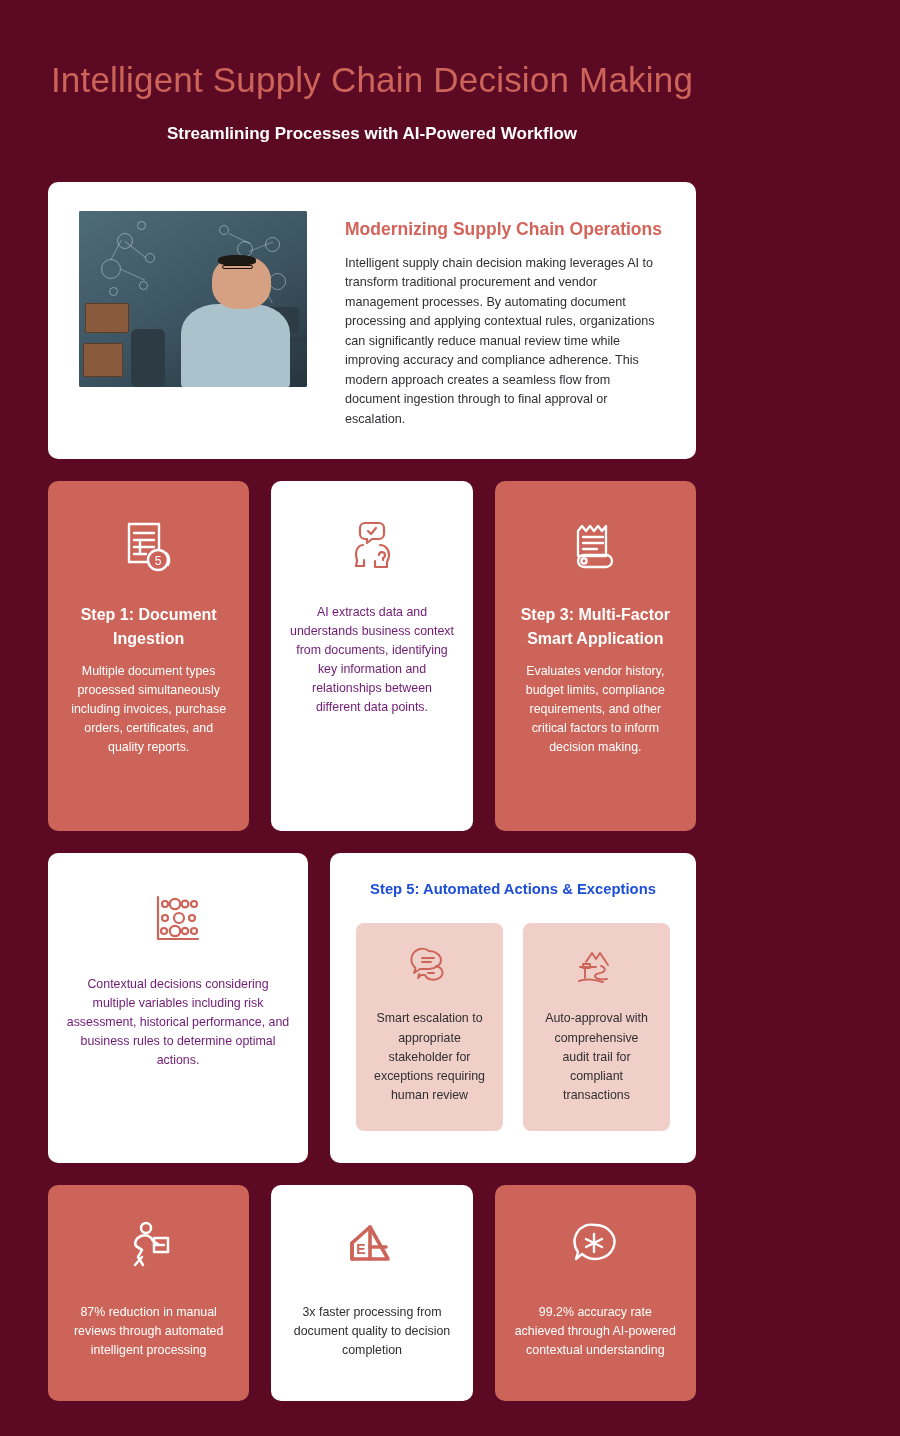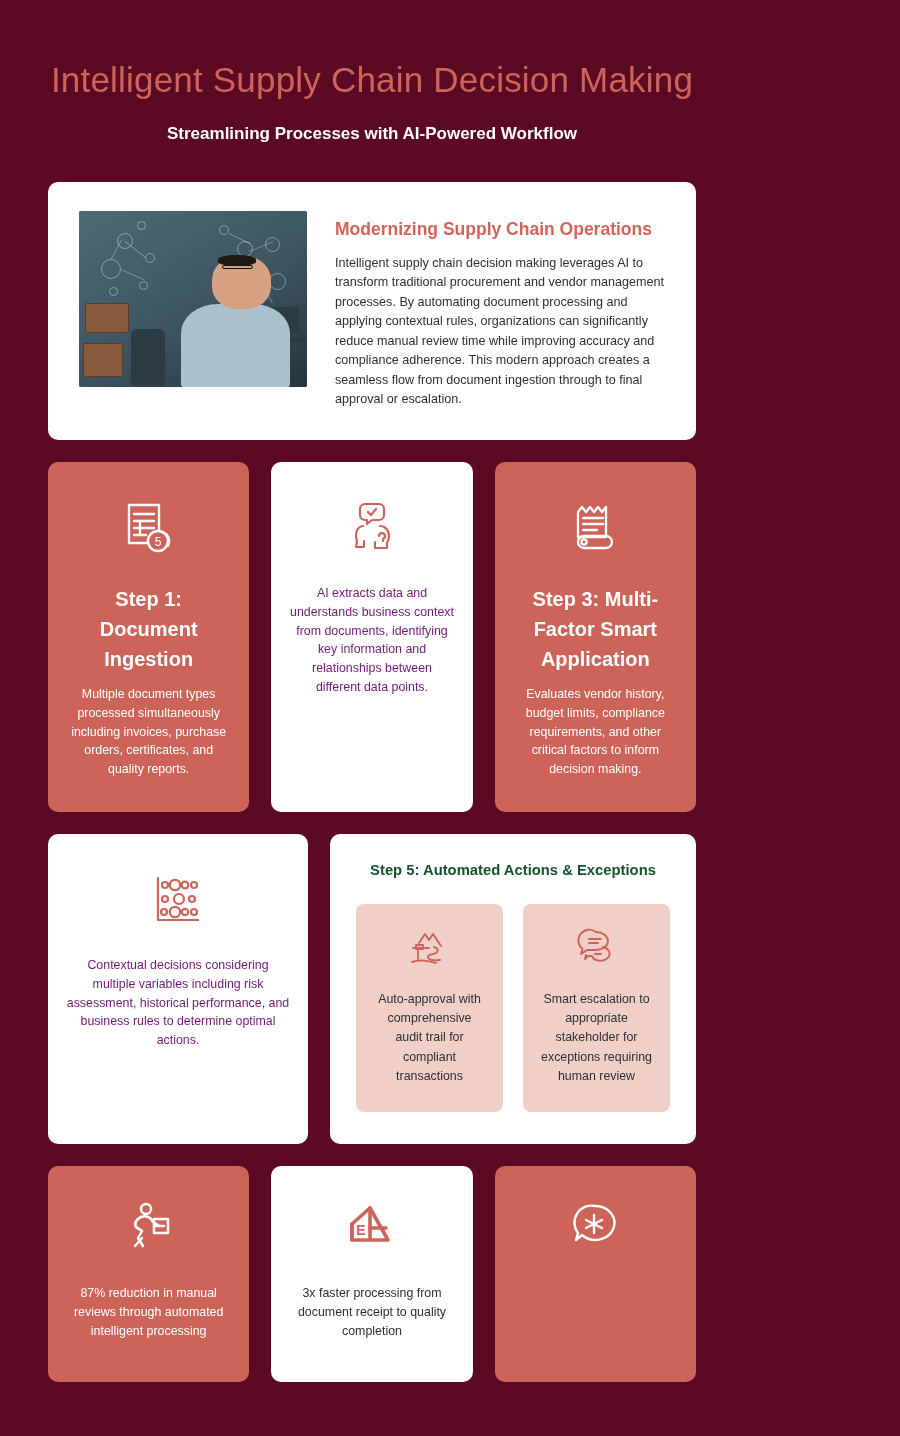--- a/index.html
+++ b/index.html
@@ -36,21 +36,21 @@
   .card {
     background: #ffffff;
     border-radius: 10px;
   }
   .card--coral { background: #cd6459; }
 
   
   .hero {
     display: flex;
     padding: 29px 30px 30px 31px;
-    gap: 28px;
+    gap: 38px;
     margin-bottom: 22px;
   }
   .hero-photo {
     width: 228px;
     height: 176px;
     flex: 0 0 228px;
     border-radius: 2px;
     overflow: hidden;
     position: relative;
     background: #41606e;
@@ -75,21 +75,21 @@
   
   .step {
     padding: 36px 18px 22px;
     text-align: center;
     display: flex;
     flex-direction: column;
     align-items: center;
   }
   .step-icon { height: 62px; display: flex; align-items: center; justify-content: center; margin-bottom: 24px; }
   .step-title {
-    font-size: 20px;
+    font-size: 16px;
     font-weight: 700;
     line-height: 1.5;
     margin-bottom: 11px;
     text-align: center;
   }
   .step-desc {
     font-size: 12.4px;
     line-height: 1.52;
   }
   .on-coral .step-title, .on-coral .step-desc { color: #ffffff; }
@@ -101,21 +101,21 @@
 
   
   .row-2 { height: 310px; }
   .row-2 > .card { height: 310px; }
   .step4 { width: 260px; flex: 0 0 260px; }
   .step5 { flex: 1; padding: 28px 26px; }
   .step5-title {
     text-align: center;
     font-size: 14.8px;
     font-weight: 700;
-    color: #14532d;
+    color: #1d4ed8;
     margin-bottom: 26px;
   }
   .step5-grid { display: flex; gap: 20px; }
   .subcard {
     flex: 1;
     background: #f0cfc8;
     border-radius: 8px;
     padding: 22px 18px 26px;
     text-align: center;
     display: flex;
@@ -277,43 +277,43 @@
         <div class="step-desc">Contextual decisions considering multiple variables including risk assessment, historical performance, and business rules to determine optimal actions.</div>
       </div>
 
       <div class="card step5">
         <div class="step5-title">Step 5: Automated Actions &amp; Exceptions</div>
         <div class="step5-grid">
 
           <div class="subcard">
             <div class="subcard-icon">
               <svg width="46" height="42" viewBox="0 0 46 42" fill="none" stroke="#cd6459" stroke-width="1.9" stroke-linecap="round" stroke-linejoin="round">
+                <path d="M22 4a12 9 0 1 1 0 18h-9l-6 4 1.5-5A9 9 0 0 1 22 4z"></path>
+                <path d="M15 11h12M15 15h9"></path>
+                <path d="M29 19a9 7 0 1 1-11 9h-4l-3 3 1-4"></path>
+                <path d="M21 26h6"></path>
+              </svg>
+            </div>
+            <div class="subcard-text">Smart escalation to appropriate stakeholder for exceptions requiring human review</div>
+          </div>
+
+          <div class="subcard">
+            <div class="subcard-icon">
+              <svg width="46" height="42" viewBox="0 0 46 42" fill="none" stroke="#cd6459" stroke-width="1.9" stroke-linecap="round" stroke-linejoin="round">
                 <path d="M12 15l6-9 4 6 4-6 8 12"></path>
                 <path d="M6 20h16"></path>
                 <path d="M9 17h7v4H9z"></path>
                 <path d="M11 21v10"></path>
                 <path d="M27 19c4 1 5 4 2 6-3 2-8 1-8 4s6 4 12 3"></path>
                 <path d="M5 34c8-3 16-1 24 1"></path>
               </svg>
             </div>
             <div class="subcard-text">Auto-approval with comprehensive audit trail for compliant transactions</div>
           </div>
 
-          <div class="subcard">
-            <div class="subcard-icon">
-              <svg width="46" height="42" viewBox="0 0 46 42" fill="none" stroke="#cd6459" stroke-width="1.9" stroke-linecap="round" stroke-linejoin="round">
-                <path d="M22 4a12 9 0 1 1 0 18h-9l-6 4 1.5-5A9 9 0 0 1 22 4z"></path>
-                <path d="M15 11h12M15 15h9"></path>
-                <path d="M29 19a9 7 0 1 1-11 9h-4l-3 3 1-4"></path>
-                <path d="M21 26h6"></path>
-              </svg>
-            </div>
-            <div class="subcard-text">Smart escalation to appropriate stakeholder for exceptions requiring human review</div>
-          </div>
-
         </div>
       </div>
     </div>
 
     <div class="row row-3">
 
       <div class="card card--coral col-1 stat on-coral">
         <div class="stat-icon">
           <svg width="56" height="56" viewBox="0 0 56 56" fill="none" stroke="#fff" stroke-width="2.5" stroke-linecap="round" stroke-linejoin="round">
             <circle cx="25" cy="9" r="5"></circle>
@@ -331,27 +331,28 @@
       <div class="card col-1 stat on-white">
         <div class="stat-icon">
           <svg width="56" height="56" viewBox="0 0 56 56" fill="none" stroke="#cd6459" stroke-width="3.6" stroke-linecap="round" stroke-linejoin="round">
             <path d="M8 24L26 8l18 32H8z"></path>
             <path d="M8 24v16"></path>
             <path d="M26 8v32"></path>
             <path d="M26 28h16"></path>
             <text x="17" y="35" font-size="14" font-weight="bold" font-family="Liberation Sans, sans-serif" fill="#cd6459" stroke="none" text-anchor="middle">E</text>
           </svg>
         </div>
-        <div class="stat-text">3x faster processing from document receipt to quality completion</div>
+        <div class="stat-text">3x faster processing from document quality to decision completion</div>
       </div>
 
       <div class="card card--coral col-1 stat on-coral">
         <div class="stat-icon">
           <svg width="56" height="56" viewBox="0 0 56 56" fill="none" stroke="#fff" stroke-width="2.4" stroke-linecap="round" stroke-linejoin="round">
             <path d="M28 6a19 17 0 1 1-13 29l-6 5 2-7A17 17 0 0 1 28 6z"></path>
             <path d="M27 15v18M19 20l16 8M35 20l-16 8"></path>
           </svg>
         </div>
+        <div class="stat-text">99.2% accuracy rate achieved through AI-powered contextual understanding</div>
       </div>
     </div>
 
   </div>
 </div>
 
 </body></html>

